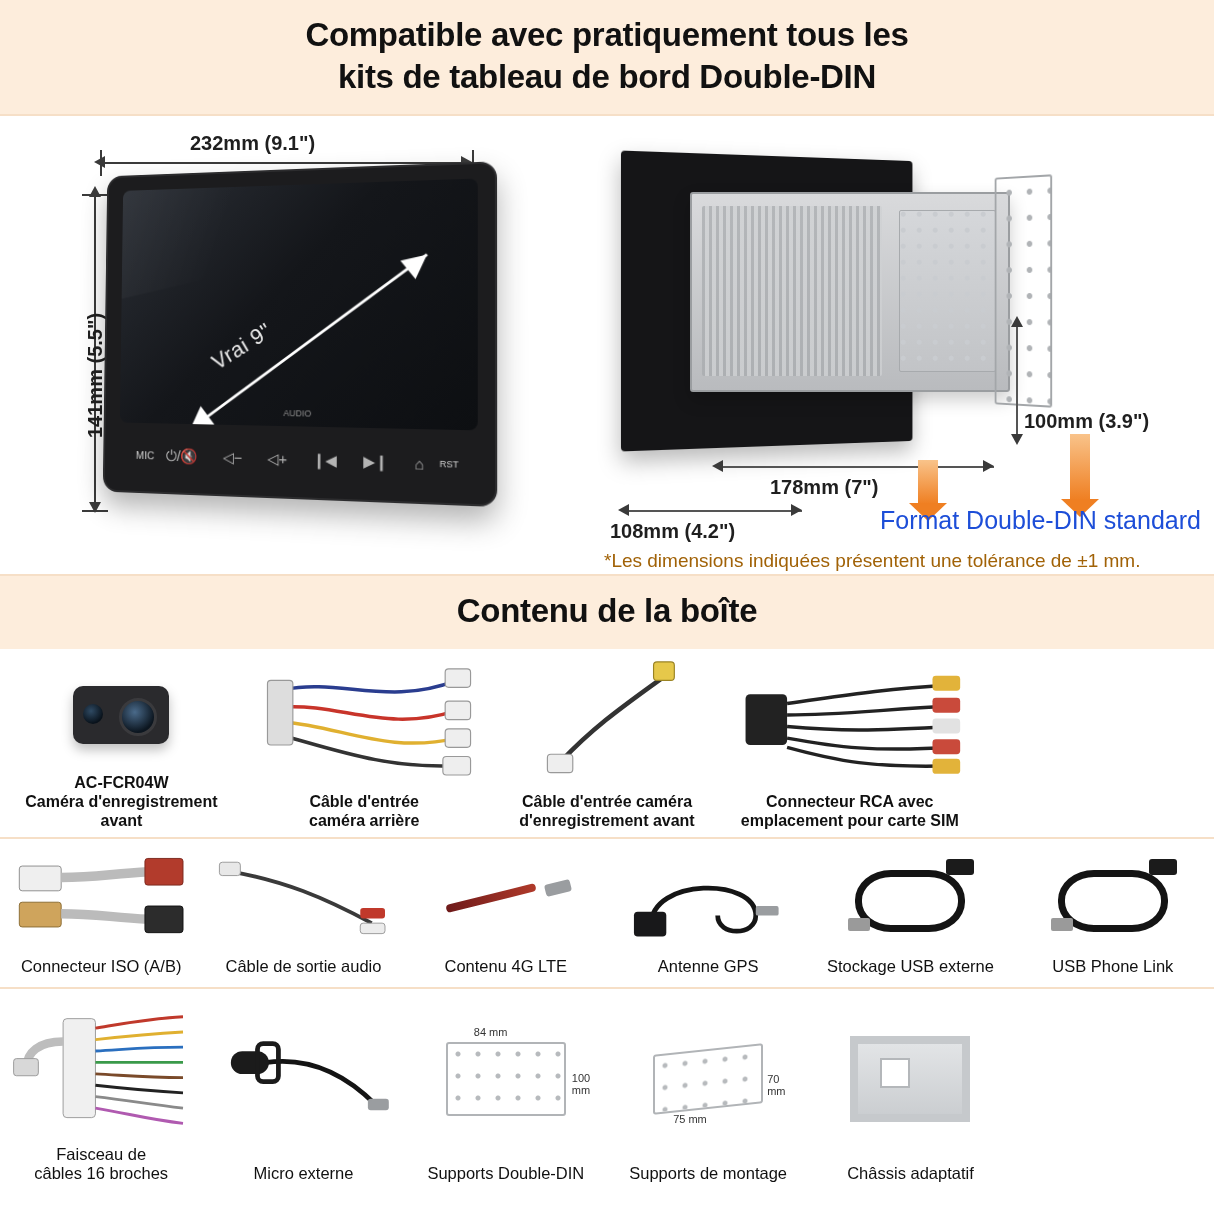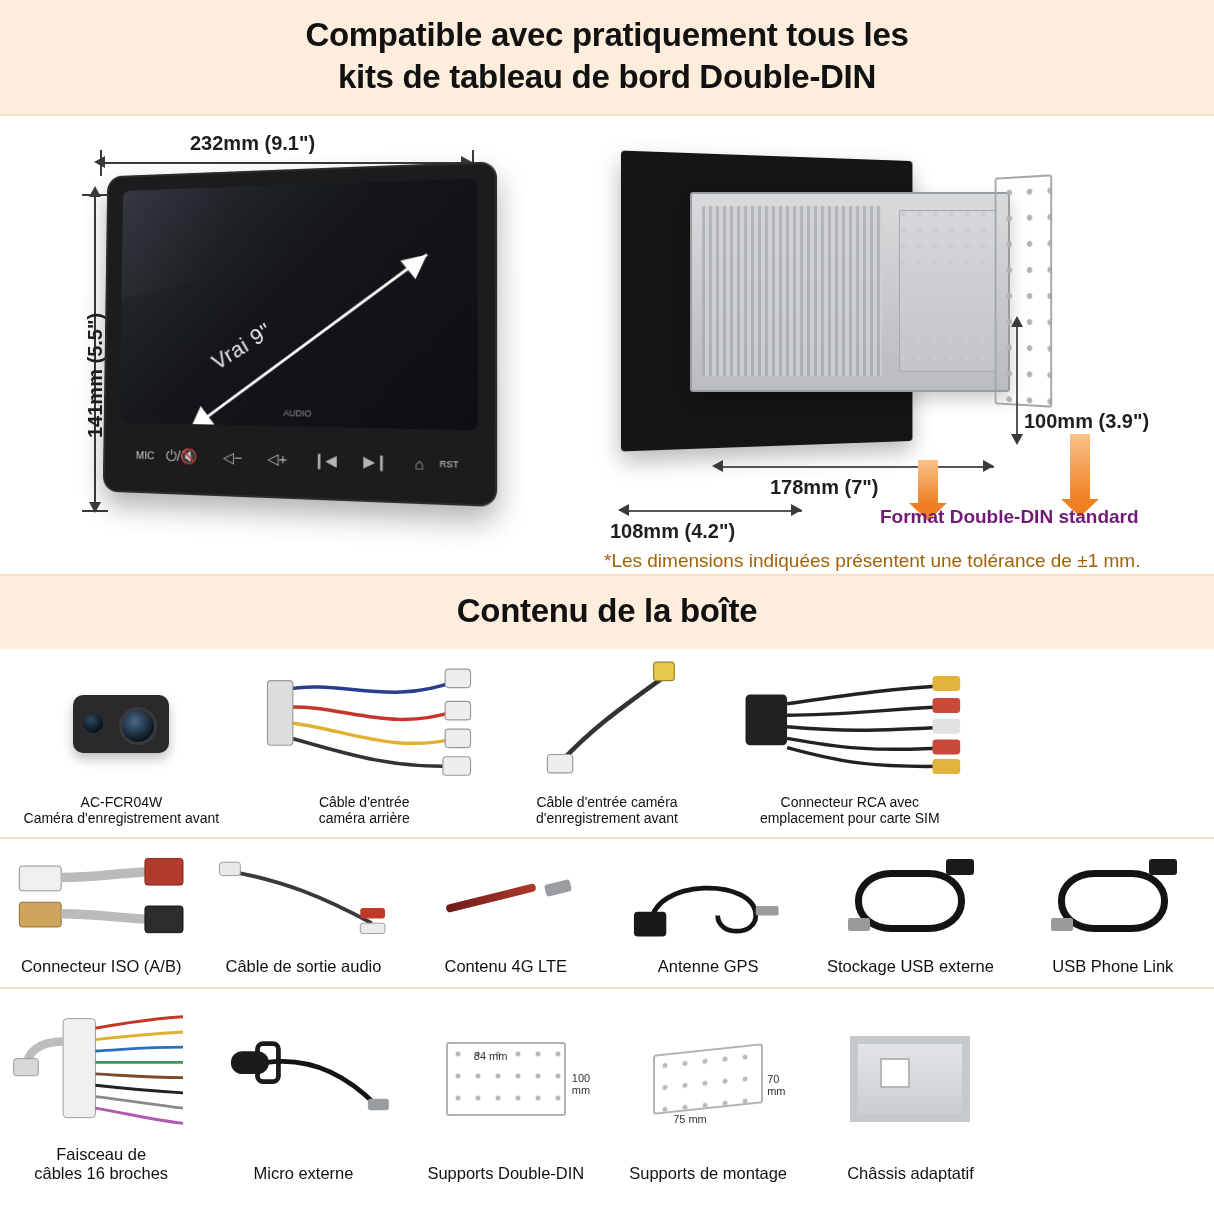--- a/index.html
+++ b/index.html
@@ -161,22 +161,22 @@
 
   .note {
     position:absolute;
     left: 604px; bottom: 2px;
     font-size: 19px;
     color:#a16207;
   }
   .std-label {
     position:absolute;
     left: 880px; top: 390px;
-    font-size: 19px; font-weight:bold;
-    color:#701a75;
+    font-size: 25px; font-weight:normal;
+    color:#1d4ed8;
     white-space:nowrap;
   }
   .org-arrow {
     position:absolute;
     width: 20px;
     background: linear-gradient(180deg,#f9c38a,#ef7f22);
   }
   .org-arrow:after {
     content:""; position:absolute; left:-9px; bottom:-17px;
     border-left:19px solid transparent; border-right:19px solid transparent;
@@ -204,21 +204,21 @@
     display:flex; align-items:center; justify-content:center;
     position:relative;
   }
   .cap {
     font-size: 16px;
     text-align:center;
     line-height: 1.18;
     color:#111;
     padding-bottom: 2px;
   }
-  .row.r1 .cap { font-size: 14px; }
+  .row.r1 .cap { font-size: 16px; font-weight: bold; }
   .row.r2 .cap, .row.r3 .cap { font-size: 16.5px; }
 
   
   .cam-front {
     width: 96px; height: 58px; background:#2a2a2d; border-radius:10px;
     position:relative; box-shadow: 0 6px 12px rgba(0,0,0,.25);
   }
   .cam-front:before {
     content:""; position:absolute; right:12px; top:12px; width:32px; height:32px;
     border-radius:50%; background: radial-gradient(circle at 40% 35%, #4a6a8a, #0c1620 70%);
@@ -546,21 +546,21 @@
           <rect x="168" y="90" width="22" height="12" rx="3" fill="#9a9da0"></rect>
         </svg>
       </div>
       <div class="cap">Micro externe</div>
     </div>
 
     <div class="cell">
       <div class="art">
         <div style="position:relative;">
           <div class="plate"></div>
-          <div class="mini-dim" style="left:28px; top:-16px;margin-top:24px;">84 mm</div>
+          <div class="mini-dim" style="left:28px; top:-16px;">84 mm</div>
           <div class="mini-dim" style="left:126px; top:30px;">100 mm</div>
         </div>
       </div>
       <div class="cap">Supports Double-DIN</div>
     </div>
 
     <div class="cell">
       <div class="art">
         <div style="position:relative;">
           <div class="plate" style="height:60px; width:110px; transform: skewY(-6deg);"></div>

